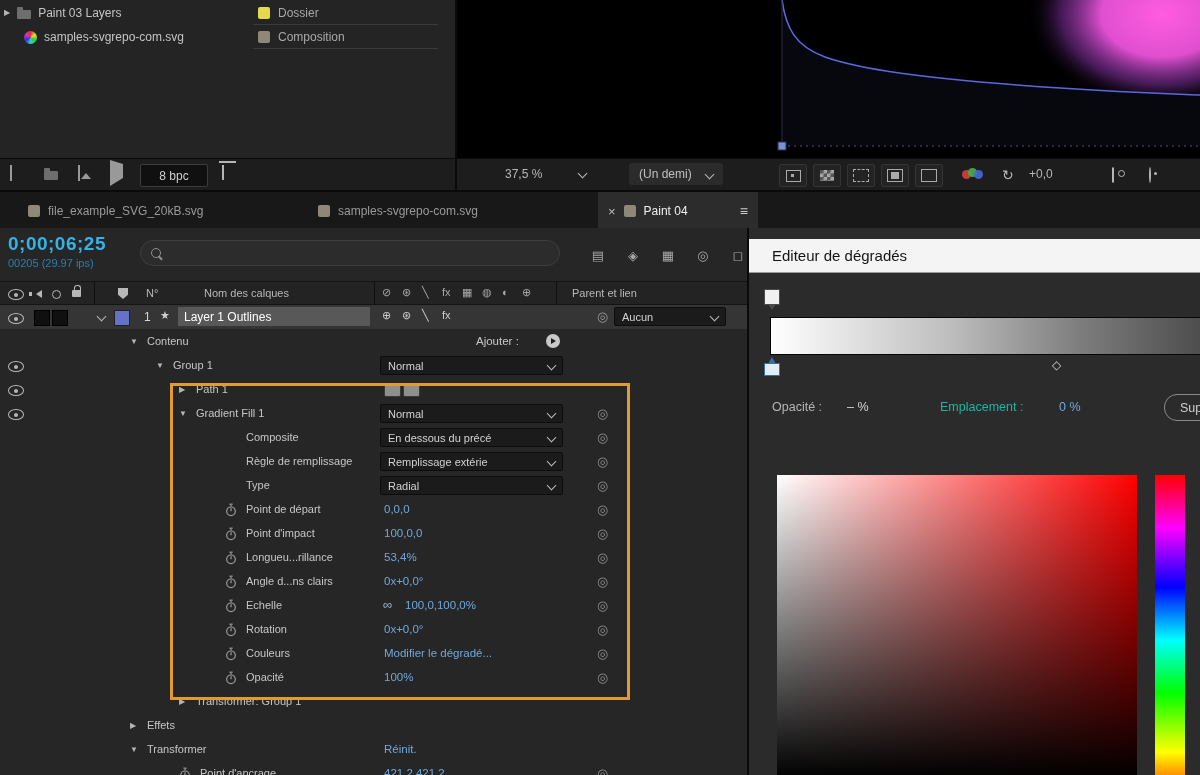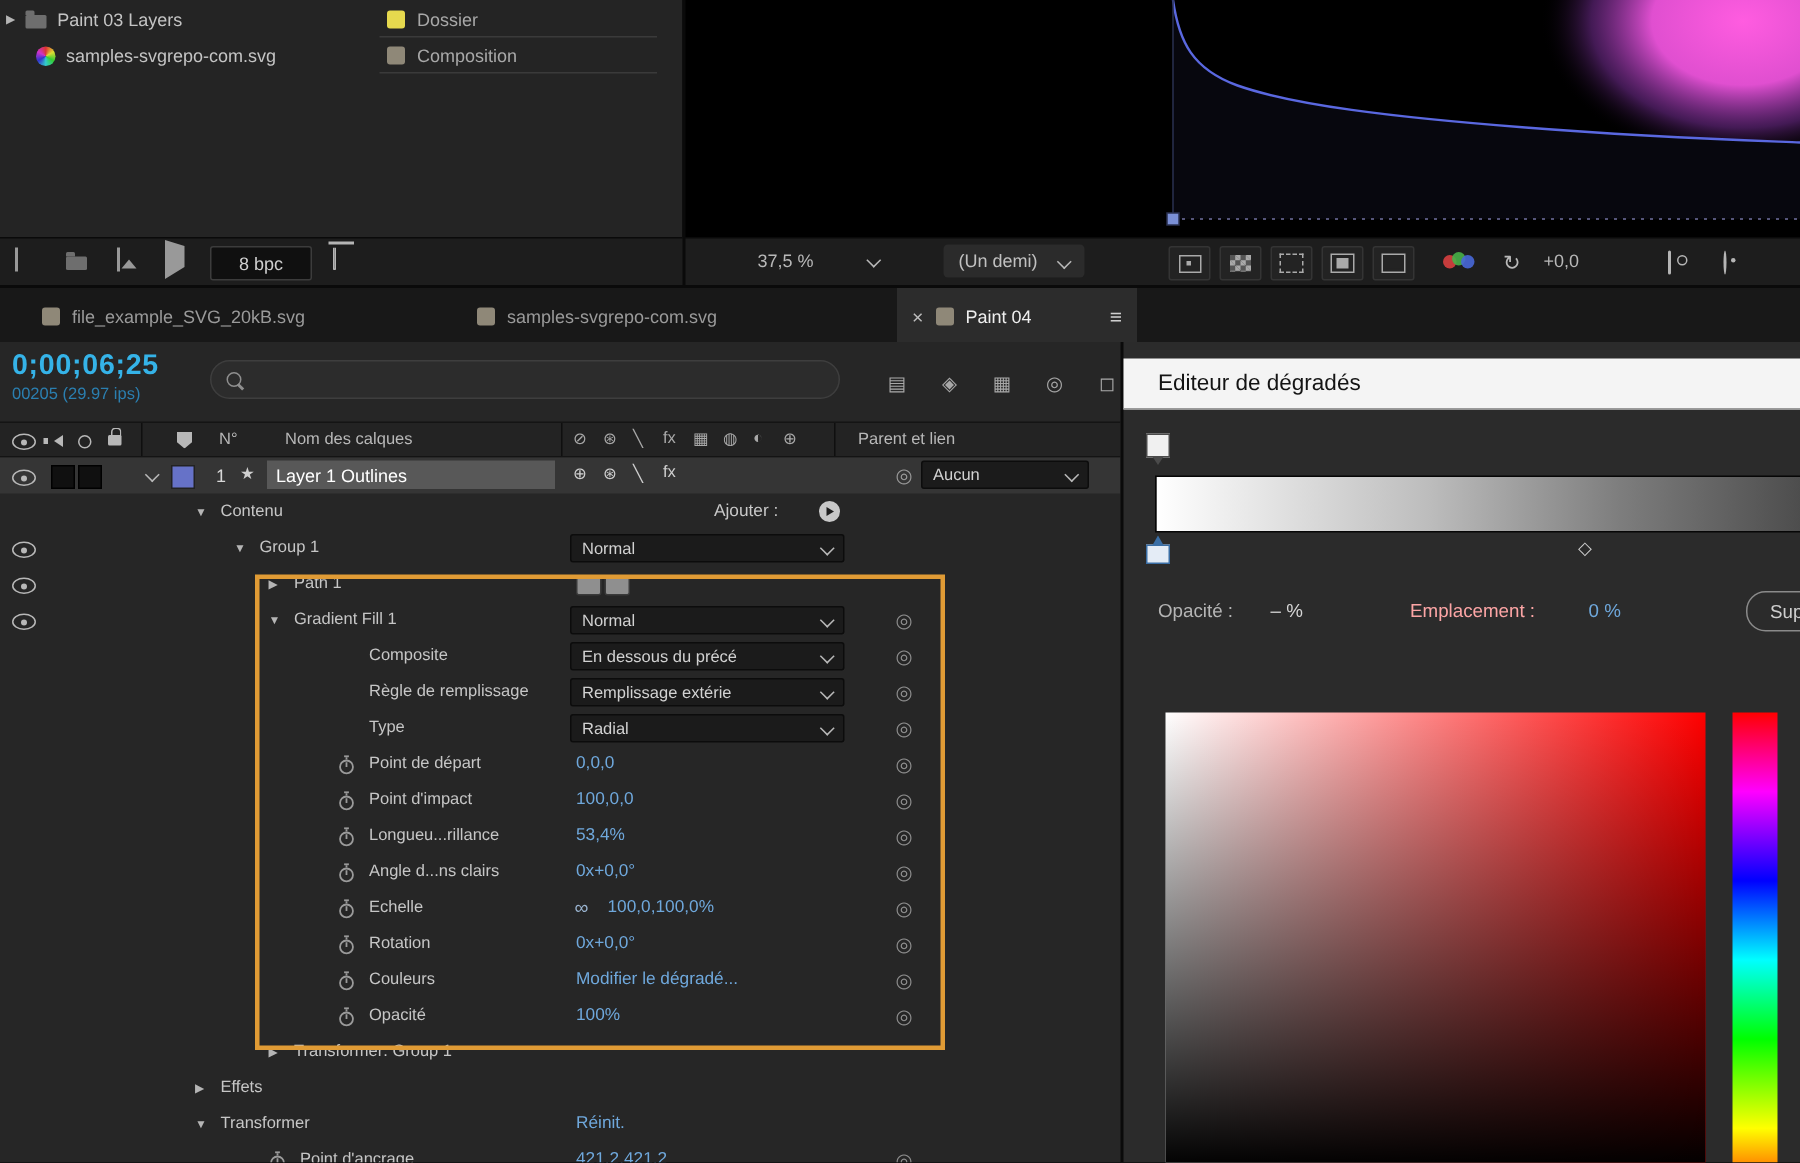--- a/index.html
+++ b/index.html
@@ -242,21 +242,21 @@
     </div>
 
     <div id="col-header">
       <span style="position:absolute;left:8px;top:7px" class="eye"></span>
       <span style="position:absolute;left:32px;top:8px" class="spk"></span>
       <span style="position:absolute;left:52px;top:8px" class="solo"></span>
       <span style="position:absolute;left:72px;top:8px" class="lock"></span>
       <span class="colsep" style="left:94px"></span>
       <span style="position:absolute;left:118px;top:6px" class="tagico"></span>
       <span class="hlabel" style="left:146px">N°</span>
-      <span class="hlabel" style="left:190px">Nom des calques</span>
+      <span class="hlabel" style="left:204px">Nom des calques</span>
       <span class="colsep" style="left:374px"></span>
       <span class="colsep" style="left:556px"></span>
       <span class="hlabel" style="left:572px">Parent et lien</span>
     <span class="hswitch" style="left: 382px;">⊘</span>
         <span class="hswitch" style="left: 402px;">⊛</span>
         <span class="hswitch" style="left: 422px;">╲</span>
         <span class="hswitch" style="left: 442px;">fx</span>
         <span class="hswitch" style="left: 462px;">▦</span>
         <span class="hswitch" style="left: 482px;">◍</span>
         <span class="hswitch" style="left: 502px;">◐</span>
@@ -484,20 +484,20 @@
     </div>
 
   <div id="gradient-panel">
     <div id="ge-title">Editeur de dégradés</div>
     <span class="stop-top"></span>
     <div id="ge-bar"></div>
     <span class="stop-bottom"></span>
     <span id="ge-diamond">◇</span>
     <span class="ge-label" style="left:23px">Opacité :</span>
     <span class="ge-value" style="left:98px">– %</span>
-    <span class="ge-value" style="left:191px;color:#fca5a5">Emplacement :</span>
+    <span class="ge-value" style="left:191px;color:#14b8a6">Emplacement :</span>
     <span class="ge-value" id="ge-loc-value" style="left:310px">0 %</span>
     <div id="ge-del">Sup</div>
     <div id="color-field"></div>
     <div id="hue-strip"></div>
   </div>
 
 </div>
 
 </body></html>

